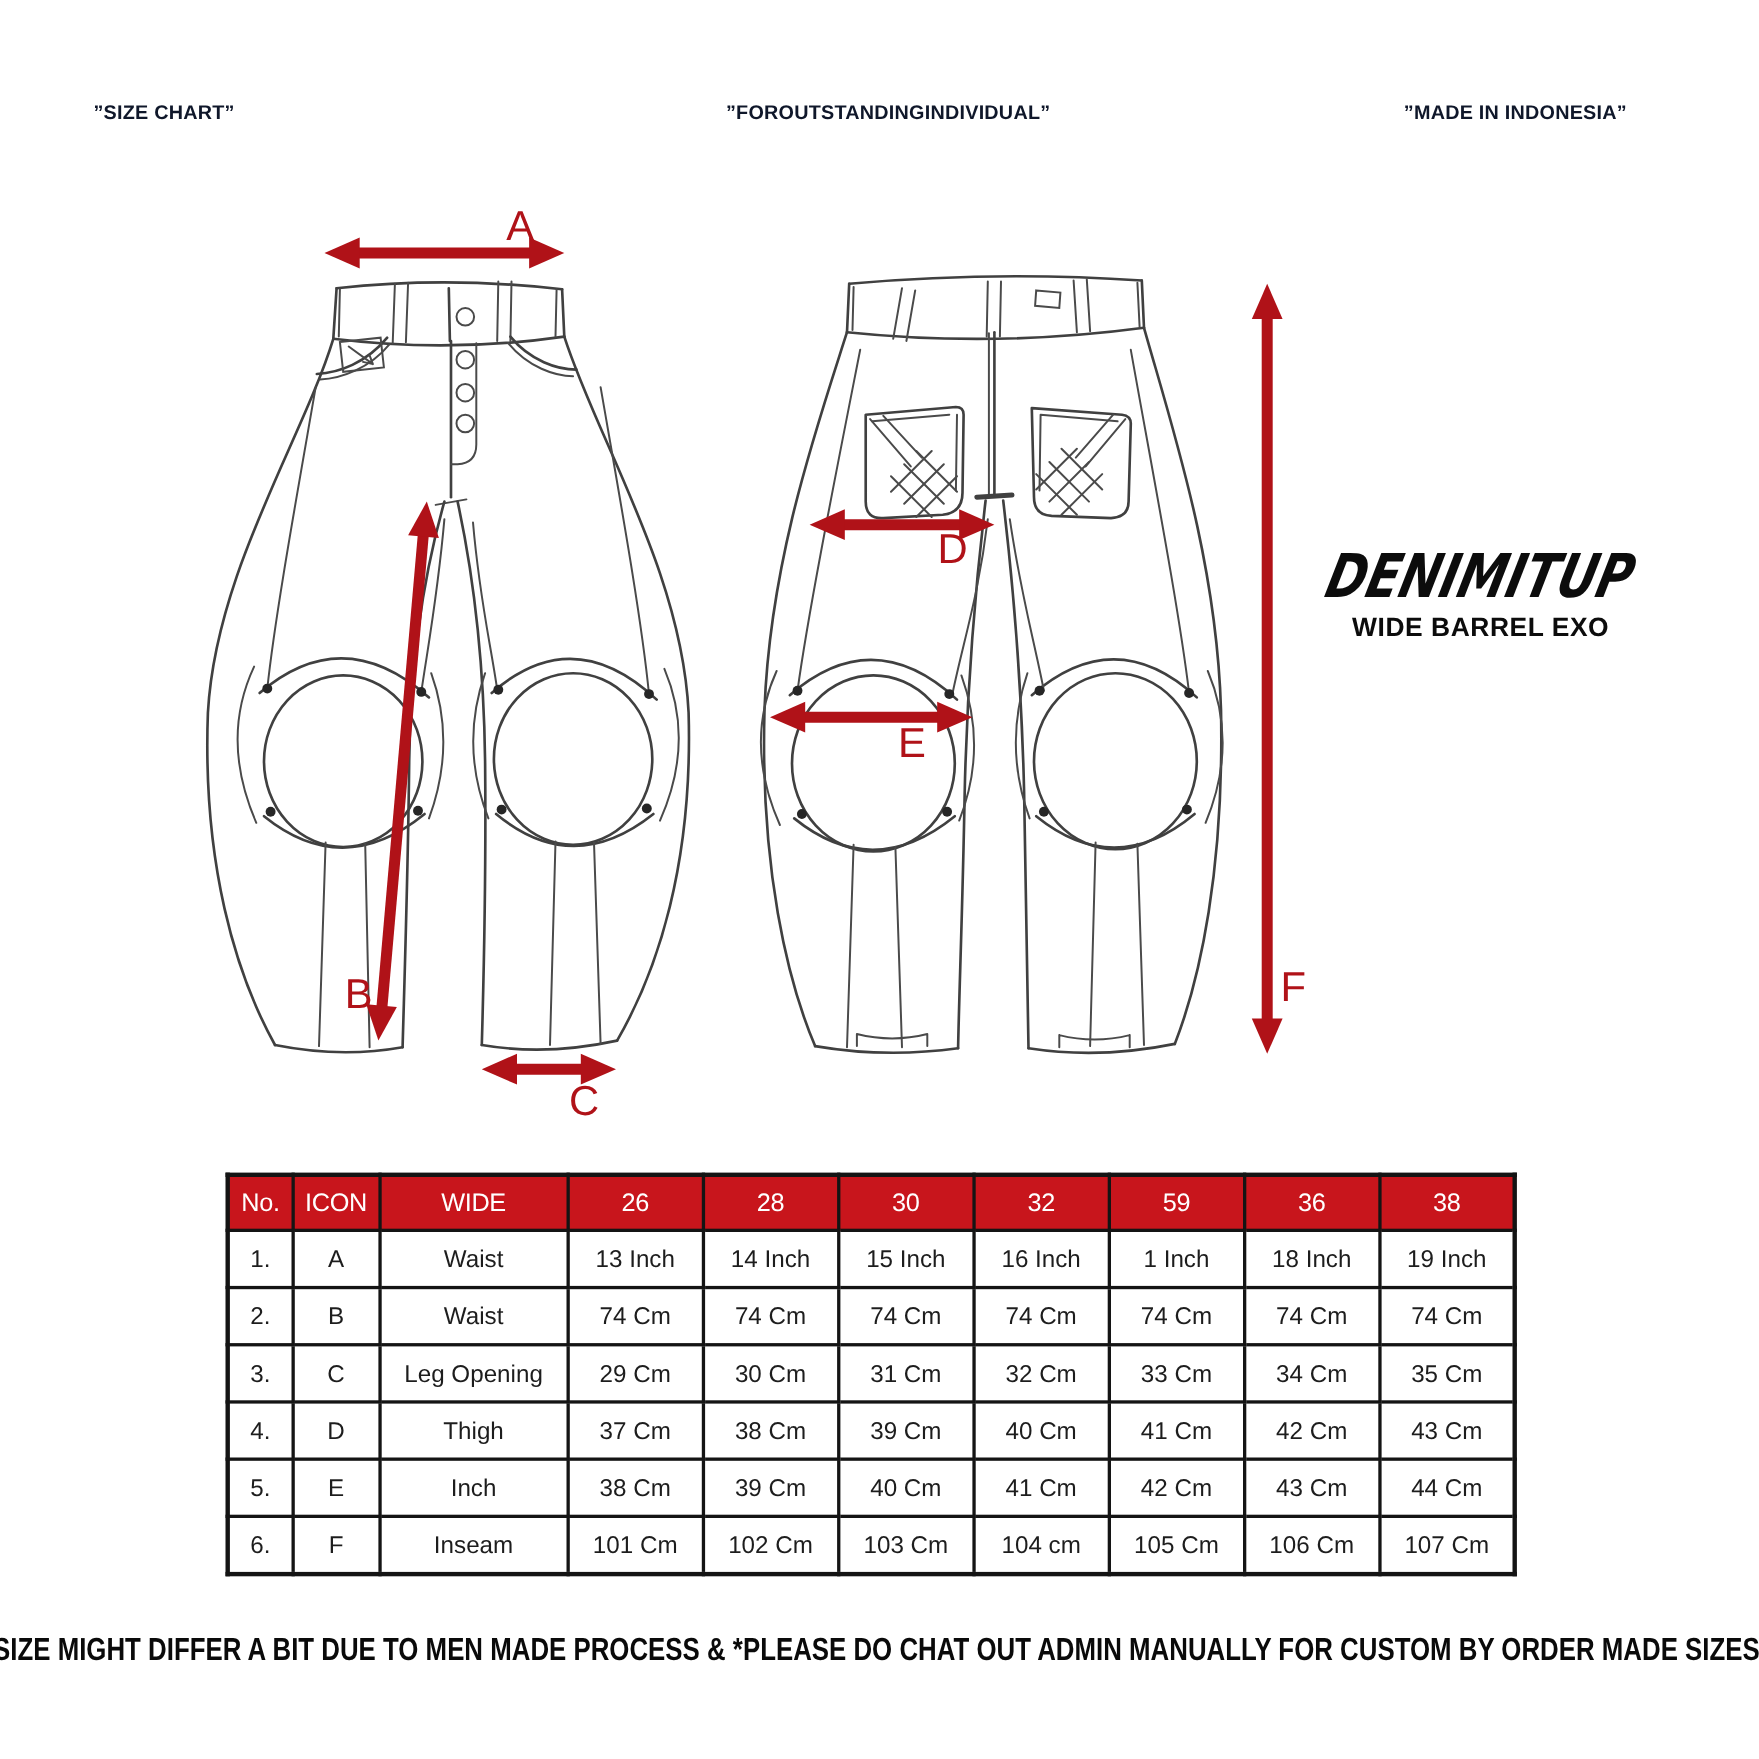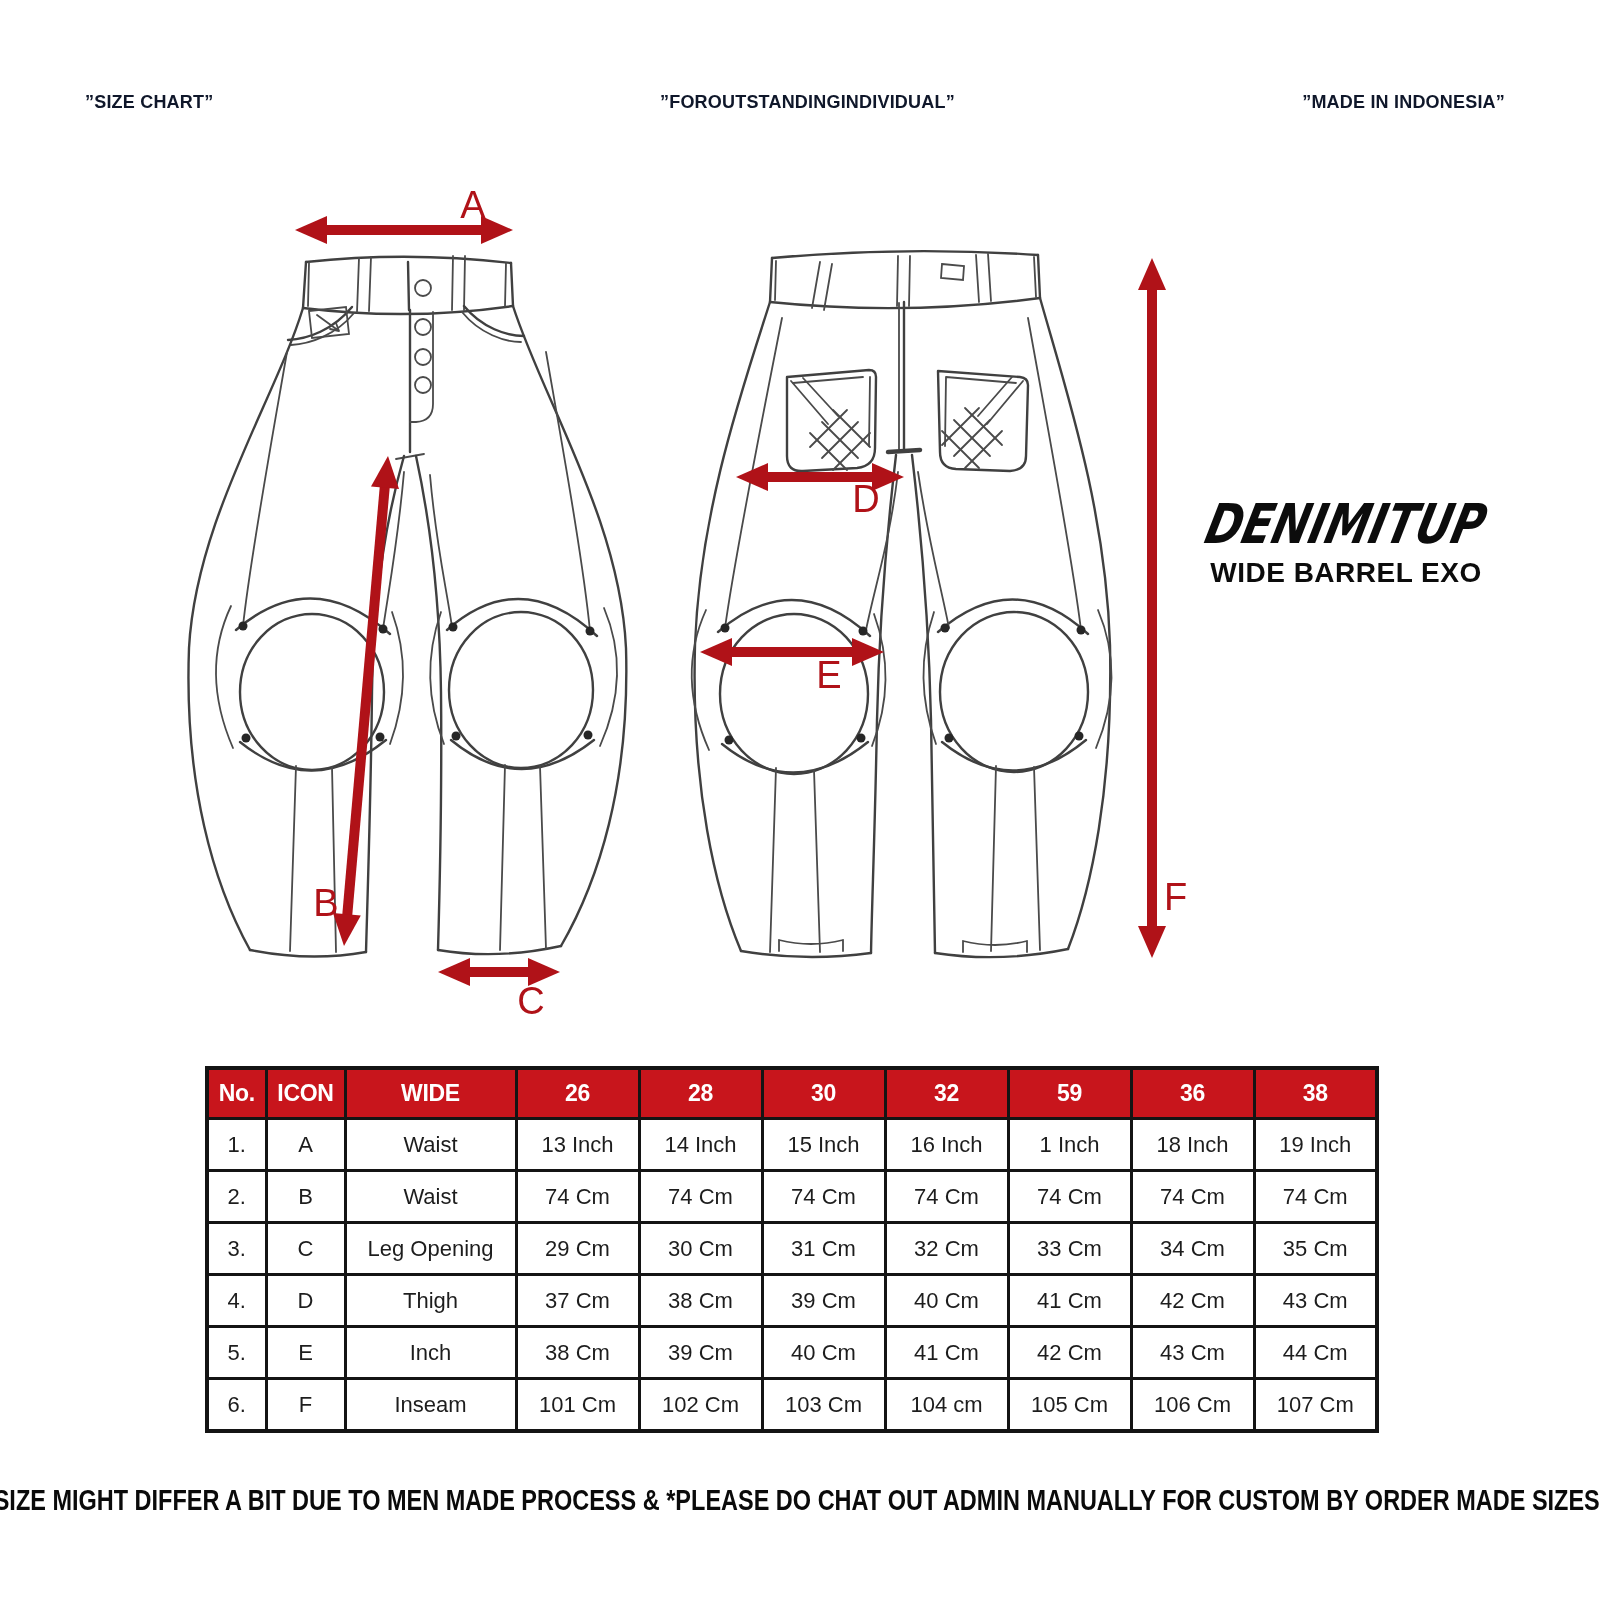--- a/index.html
+++ b/index.html
@@ -1,35 +1,35 @@
 <!DOCTYPE html>
 <html><head>
 <meta charset="utf-8">
 <style>
   html,body{margin:0;padding:0;background:#ffffff;}
   #page{position:relative;width:1599px;height:1599px;background:#ffffff;overflow:hidden;
         font-family:"Liberation Sans",sans-serif;color:#111;}
   .tophdr{position:absolute;top:92px;font-size:18px;font-weight:700;letter-spacing:.2px;color:#0f172a;white-space:nowrap;}
   #hdr-left{left:85px;}
   #hdr-center{left:660px;text-align:center;}
-  #hdr-right{right:94px;}
+  #hdr-right{right:120px;}
   #diagram-svg{position:absolute;left:0;top:0;width:1599px;height:1599px;}
   .lineart{stroke:#404040;stroke-width:2.4;fill:none;stroke-linecap:round;stroke-linejoin:round;}
   .lineart-thin{stroke:#4a4a4a;stroke-width:1.8;fill:none;stroke-linecap:round;}
   .dot{fill:#262626;stroke:none;}
   .arrow-line{stroke:#b01218;stroke-width:10;fill:none;}
   .arrow-head{fill:#b01218;stroke:none;}
   .measure-label{fill:#b01218;font-family:"Liberation Sans",sans-serif;font-size:38px;font-weight:400;}
   #logo-block{position:absolute;left:1168px;top:494px;width:356px;text-align:center;}
   #logo-name{font-family:"DejaVu Sans",sans-serif;font-weight:700;font-style:italic;font-size:55px;
              transform:skewX(-13deg) scaleX(0.8);transform-origin:center;white-space:nowrap;color:#0c0c0c;line-height:1.1;}
-  #logo-model{font-size:28px;font-weight:700;letter-spacing:.5px;color:#0c0c0c;margin-top:2px;white-space:nowrap;}
+  #logo-model{font-size:24px;font-weight:700;letter-spacing:.5px;color:#0c0c0c;margin-top:2px;white-space:nowrap;}
   #size-table{position:absolute;left:205px;top:1066px;width:1170px;border-collapse:collapse;
               border:4px solid #141414;table-layout:fixed;}
-  #size-table th{background:#c8151c;color:#ffffff;font-size:23px;font-weight:700;letter-spacing:-.3px;
+  #size-table th{background:#c8151c;color:#ffffff;font-size:23px;font-weight:400;letter-spacing:-.3px;
                  border:3px solid #141414;height:47px;text-align:center;padding:0;}
   #size-table td{background:#ffffff;color:#1d1d1d;font-size:22px;font-weight:400;
                  border:3px solid #141414;height:49px;text-align:center;padding:0;vertical-align:middle;}
   #disclaimer{position:absolute;top:1484px;left:50%;transform:translateX(-50%) scaleX(0.81);
               font-size:29px;font-weight:700;white-space:nowrap;color:#0a0a0a;}
 </style>
 </head>
 <body>
 
 <div id="page">

